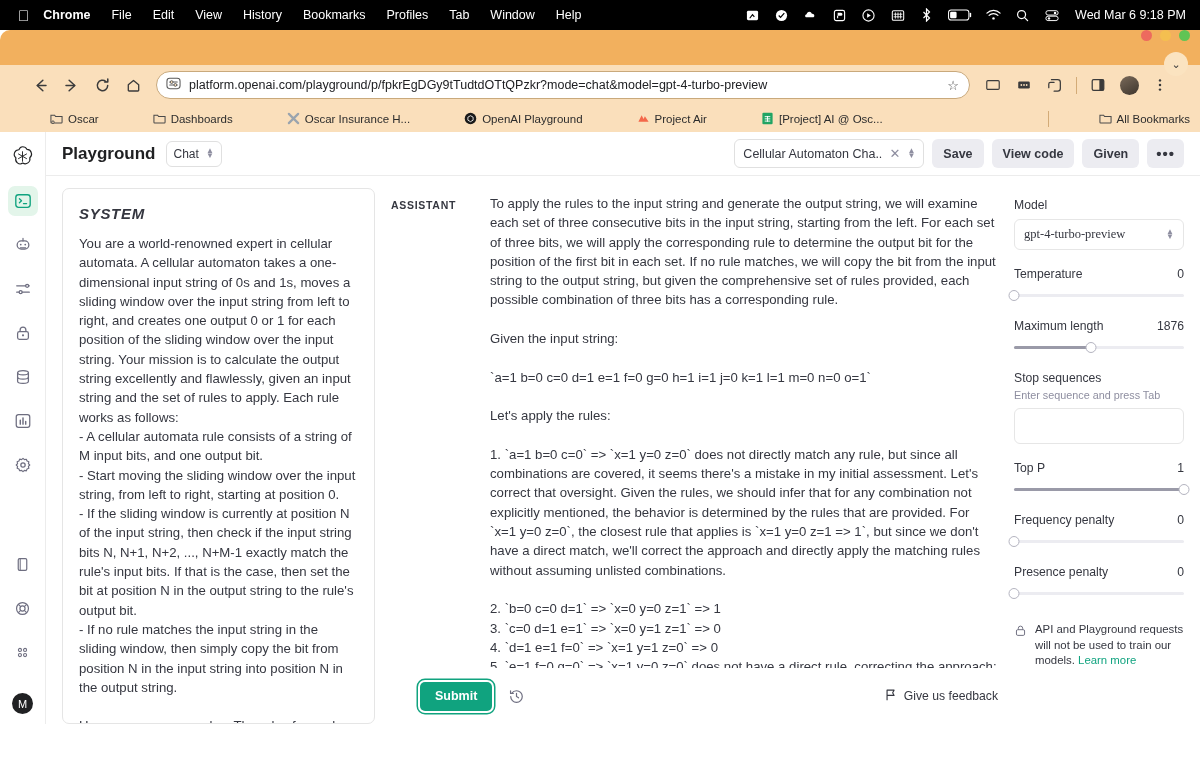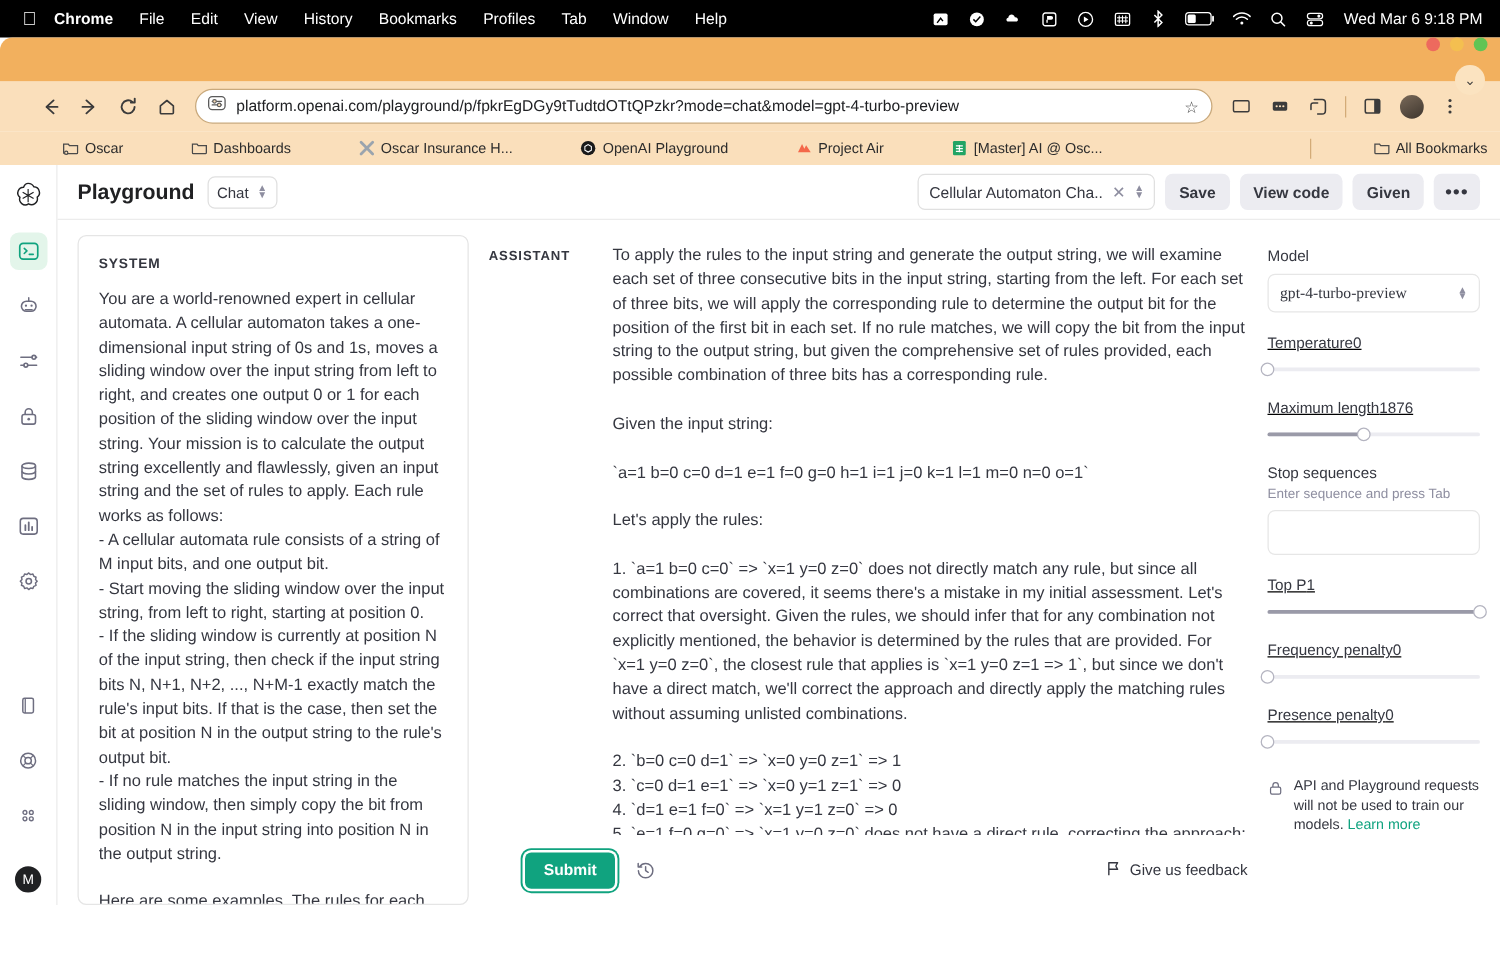--- a/index.html
+++ b/index.html
@@ -137,21 +137,21 @@
     display: flex; align-items: center; font-size: 12.5px; font-weight: bold; color: #353740;
   }
   .hbtn.dots { padding: 0 9px; font-size: 15px; letter-spacing: 1px; }
 
   
   .workspace { flex: 1; display: flex; min-height: 0; padding: 12px 16px 0 16px; gap: 16px; }
   .sys-panel {
     width: 313px; flex: 0 0 313px; border: 1px solid #e5e5e5; border-radius: 7px;
     padding: 16px; overflow: hidden; position: relative;
   }
-  .sys-label { font-size: 11px; font-weight: bold; letter-spacing: 0.7px; color: #353740; margin-bottom: 12px; }
+  .sys-label { font-size: 15px; font-weight: bold; letter-spacing: 0.7px; color: #353740; margin-bottom: 12px; font-style: italic; }
   .sys-text { font-size: 13.2px; line-height: 19.3px; color: #353740; white-space: pre-wrap; }
 
   .chat-col { flex: 1; display: flex; flex-direction: column; min-width: 0; }
   .msg { display: flex; gap: 24px; overflow: hidden; flex: 1; }
   .msg-role {
     width: 75px; flex: 0 0 75px; font-size: 10.5px; font-weight: bold;
     letter-spacing: 0.7px; color: #353740; padding-top: 11px; text-align: left;
   }
   .msg-body {
     flex: 1; font-size: 13.2px; line-height: 19.3px; color: #353740;
@@ -166,21 +166,21 @@
   }
   .history-btn { color: #6e6e80; display: flex; align-items: center; }
   .feedback {
     margin-left: auto; display: flex; align-items: center; gap: 6px;
     font-size: 12.2px; color: #353740;
   }
 
   
   .settings { width: 170px; flex: 0 0 170px; padding: 10px 0 0 0; }
   .set-label { font-size: 12.2px; color: #353740; margin-bottom: 7px; }
-  .set-row { display: flex; align-items: center; margin-bottom: 7px; text-decoration: underline; }
+  .set-row { display: flex; justify-content: space-between; align-items: center; margin-bottom: 7px; }
   .set-val { font-size: 12.2px; color: #353740; }
   .set-block { margin-bottom: 17px; }
   .model-select {
     border: 1px solid #e6e6e6; border-radius: 6px; height: 31px; padding: 0 9px;
     display: flex; align-items: center; font-size: 12.5px; color: #353740;
   }
   .model-name { flex: 1; overflow: hidden; white-space: nowrap; font-family: Liberation Serif, serif; }
   .slider { position: relative; height: 14px; display: flex; align-items: center; }
   .track { position: absolute; left: 0; right: 0; height: 3px; background: #ececf1; border-radius: 2px; }
   .fill { position: absolute; left: 0; height: 3px; background: #9a9aa8; border-radius: 2px; }
@@ -602,21 +602,21 @@
     <svg class="bm-ico" viewBox="0 0 14 14">
         <path d="M1.5 10.5l3.5-7 2 4 1.5-3 4 6z" fill="#f4684a"></path>
       </svg>
     <span>Project Air</span>
   </div>
   <div class="bm">
     <svg class="bm-ico" viewBox="0 0 14 14">
         <rect x="1.5" y="0.8" width="11" height="12.4" rx="1.2" fill="#21a464"></rect>
         <path d="M4 5h6M4 7.4h6M4 9.8h6M7 4.3v6.2" stroke="#fff" stroke-width="1"></path>
       </svg>
-    <span>[Master] AI @ Osc...</span>
+    <span>[Project] AI @ Osc...</span>
   </div>
   <div class="bookmarks-right">
     <span class="bm-sep"></span>
     <div class="bm">
       <svg class="bm-ico" viewBox="0 0 14 14">
           <path d="M1 3.5h4l1 1.3h7v6.2a.8.8 0 01-.8.8H1.8a.8.8 0 01-.8-.8z" stroke="#4a4a4a" stroke-width="1.1" fill="none"></path>
         </svg>
       <span>All Bookmarks</span>
     </div>
   </div>

